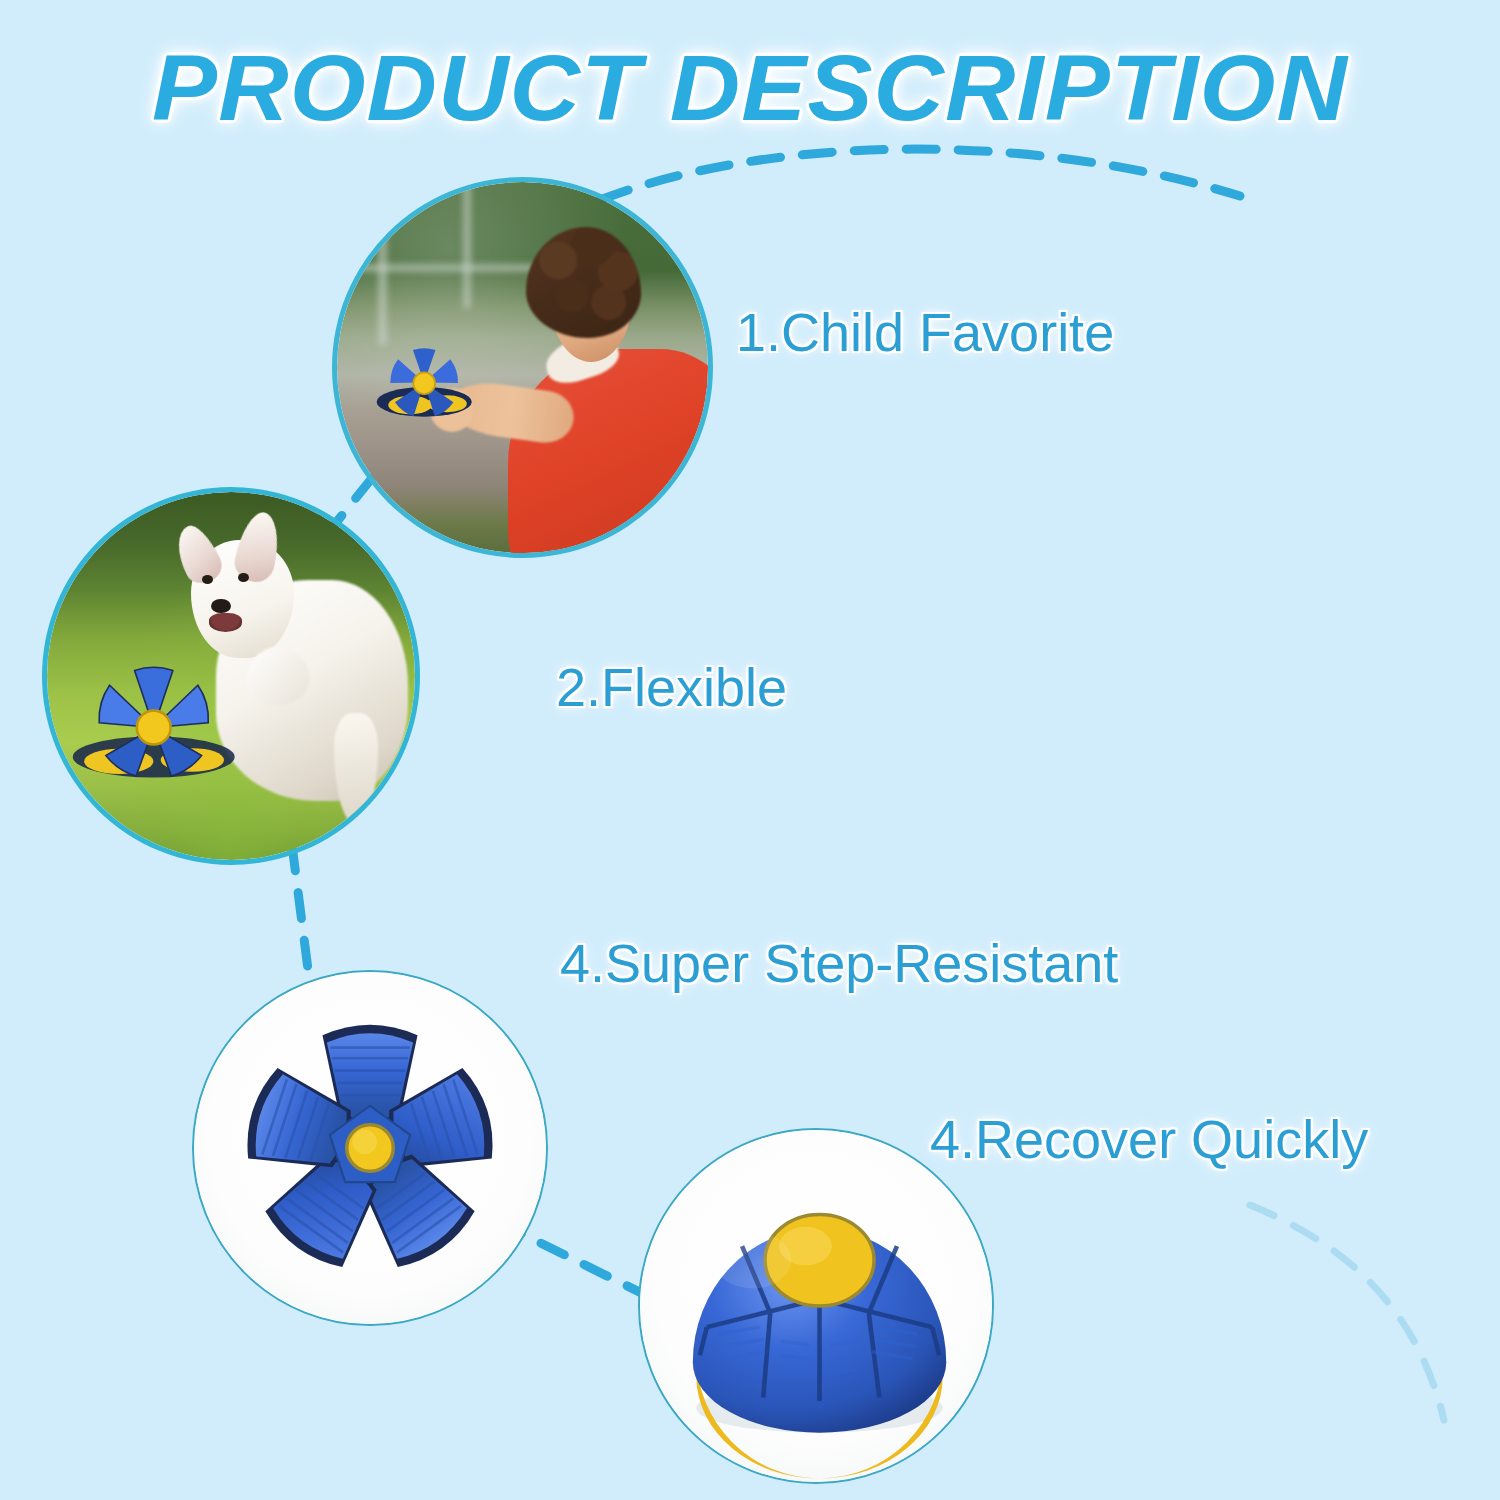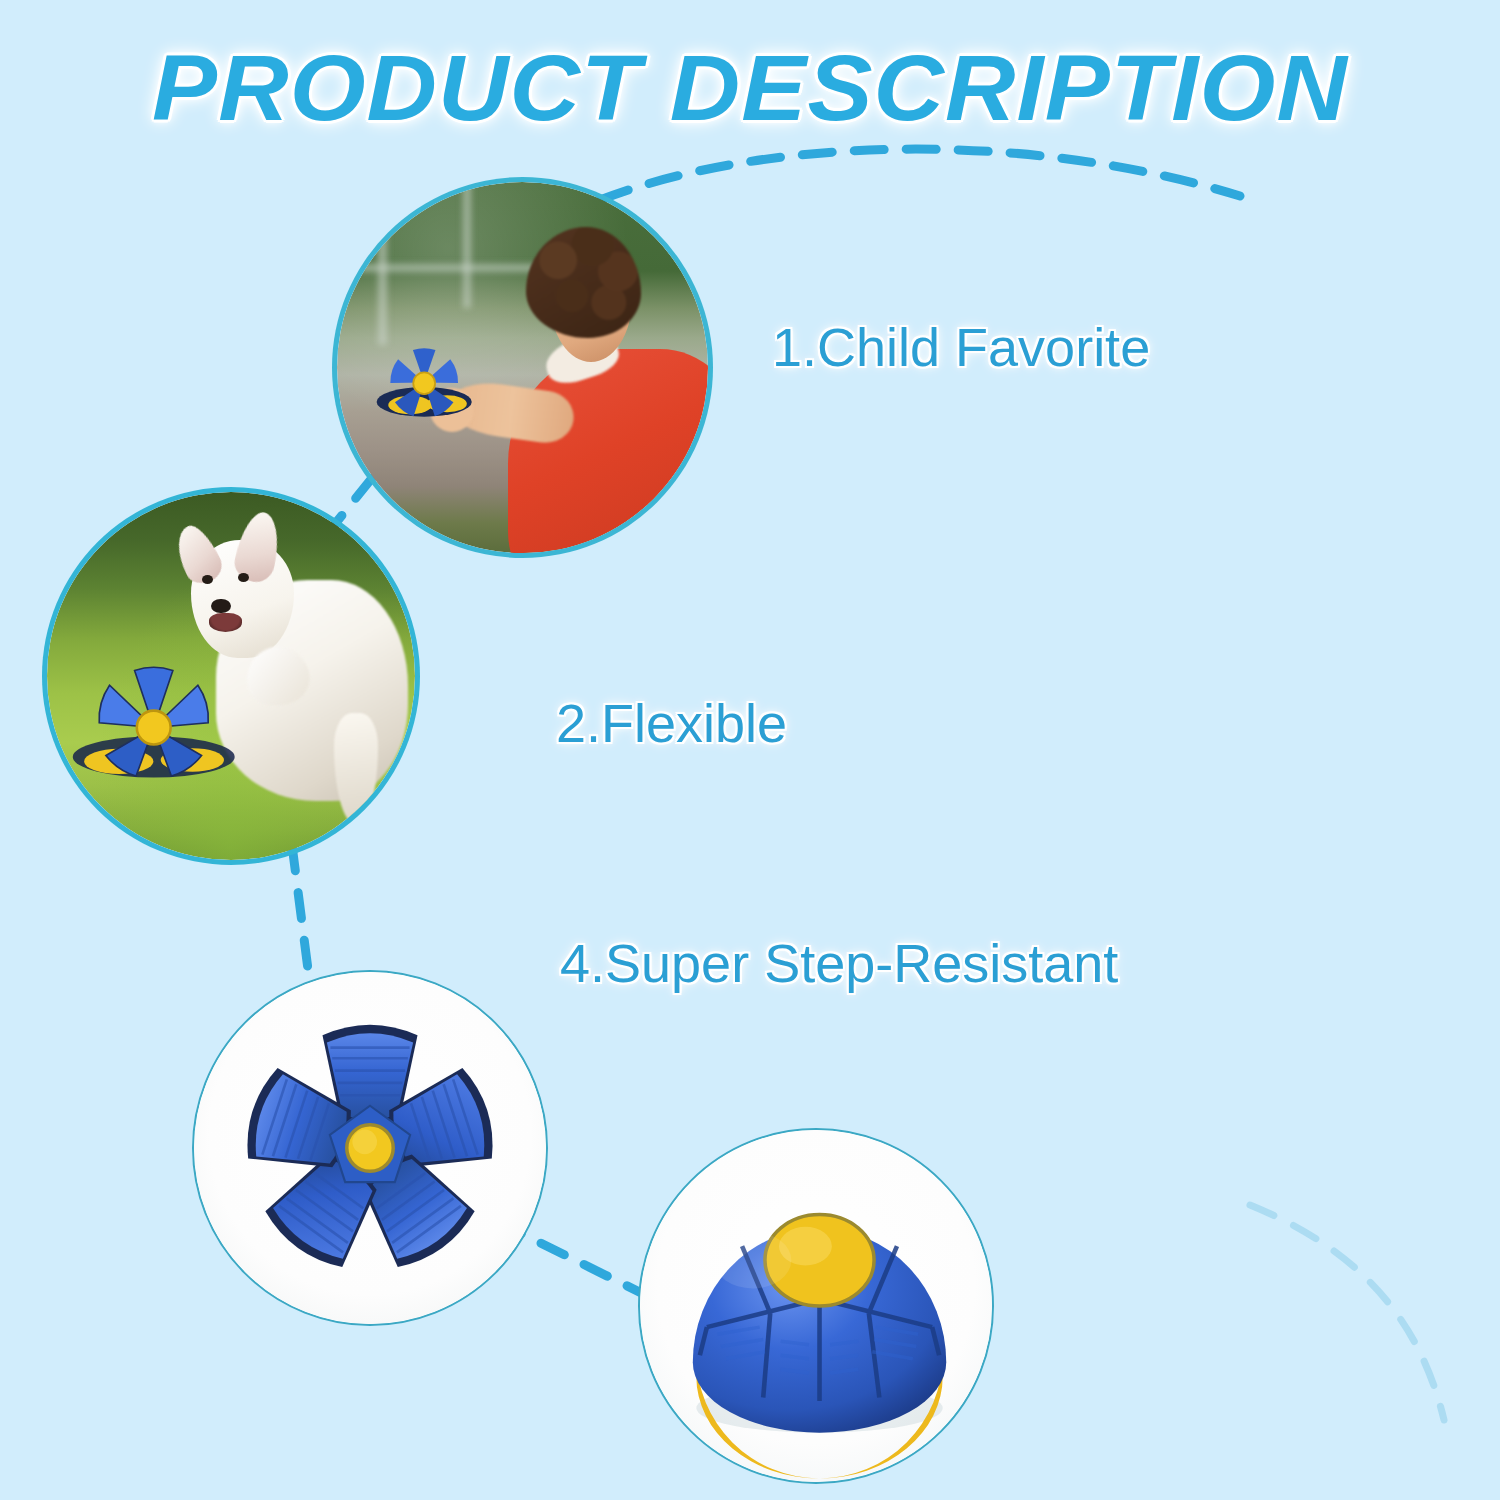--- a/index.html
+++ b/index.html
@@ -55,22 +55,22 @@
     white-space: nowrap;
     letter-spacing: 0px;
     text-shadow:
       0 0 2px #ffffff, 0 0 5px #ffffff, 0 0 9px #ffffff,
       0 0 14px #ffffff,
       2px 0 0 #ffffff, -2px 0 0 #ffffff,
       0 2px 0 #ffffff, 0 -2px 0 #ffffff,
       2px 2px 0 #ffffff, -2px -2px 0 #ffffff,
       2px -2px 0 #ffffff, -2px 2px 0 #ffffff;
   }
-  #label-1 { left: 736px; top: 316px; margin-left: 36px; }
-  #label-2 { left: 556px; top: 692px; }
+  #label-1 { left: 736px; top: 301px; }
+  #label-2 { left: 556px; top: 656px; }
   #label-3 { left: 560px; top: 932px; }
   #label-4 { left: 930px; top: 1108px; }
 
   
   #connectors {
     position: absolute;
     left: 0; top: 0;
     width: 1500px;
     height: 1500px;
     pointer-events: none;
@@ -559,14 +559,15 @@
       </svg>
     </div>
   </div>
 
   <div id="label-1" class="feature-label">1.Child Favorite</div>
 
   <div id="label-2" class="feature-label">2.Flexible</div>
 
   <div id="label-3" class="feature-label">4.Super Step-Resistant</div>
 
+  <div id="label-4" class="feature-label">4.Recover Quickly</div>
 
 </div>
 
 </body></html>

